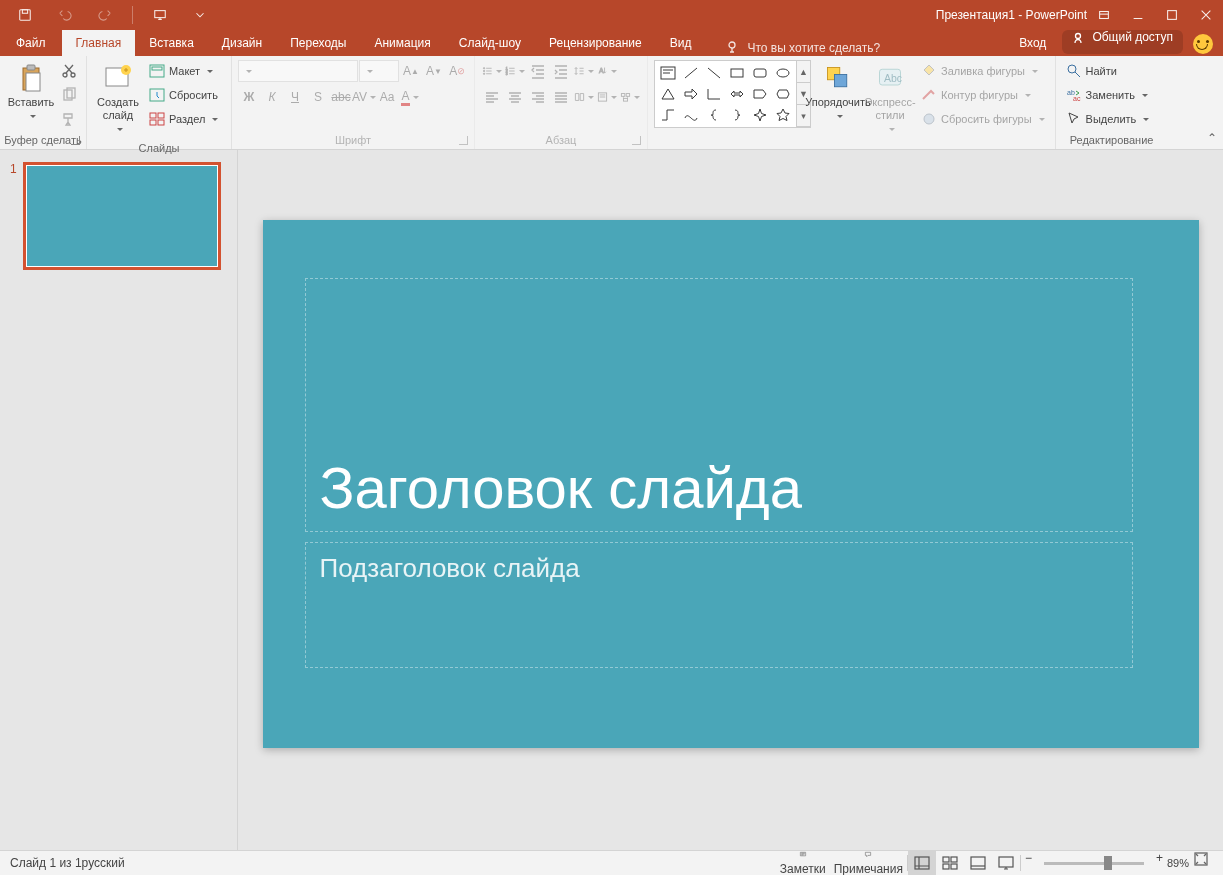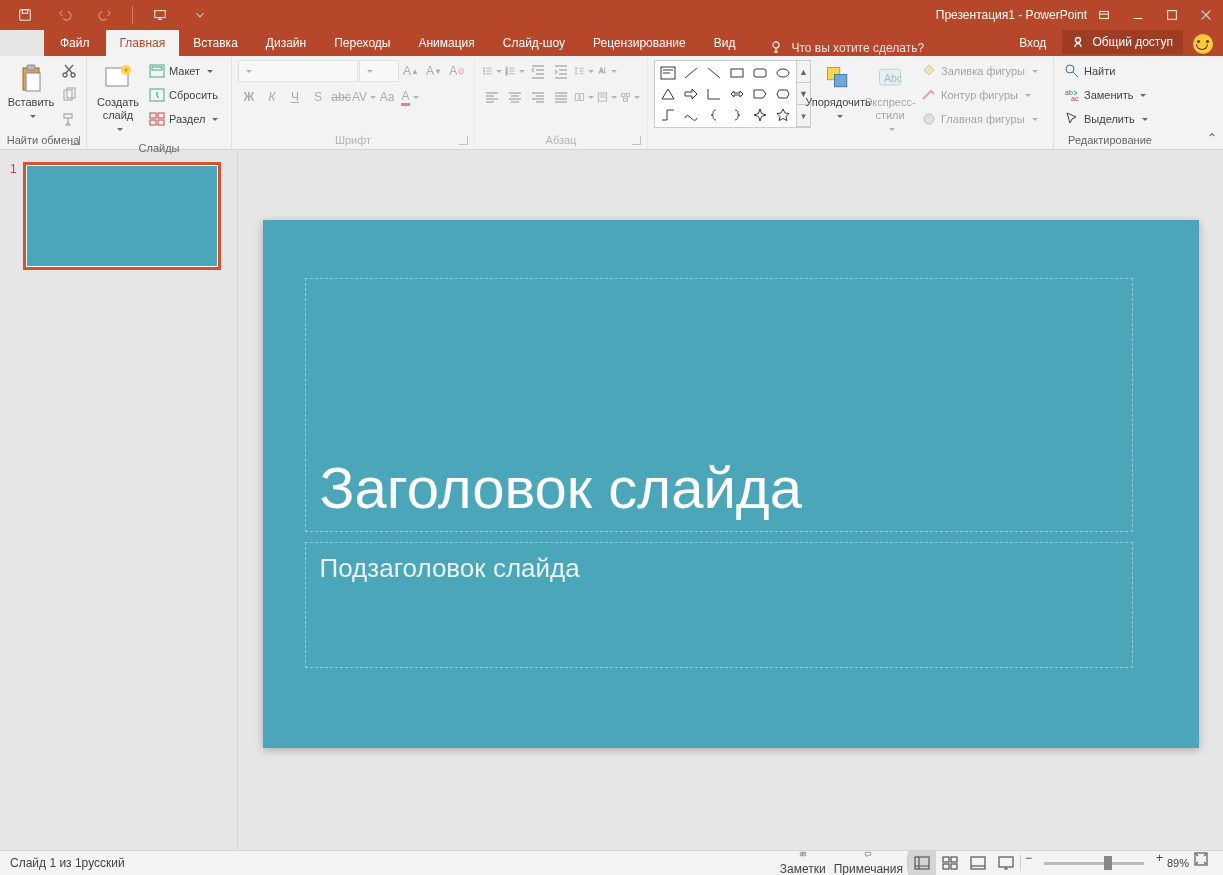--- a/index.html
+++ b/index.html
@@ -8,28 +8,28 @@
 
 .title-bar { height:30px; background:#b7472a; display:flex; align-items:center; color:#fff; font-size:12px; }
 .qat { display:flex; align-items:center; gap:6px; padding:0 8px; }
 .qat-btn, .win-btn { width:34px; height:30px; display:flex; align-items:center; justify-content:center; color:#fff; opacity:.9; cursor:pointer; }
 .qat-btn svg, .win-btn svg { width:14px; height:14px; fill:none; stroke:#fff; stroke-width:1.2; }
 .qat-sep { width:1px; height:18px; background:rgba(255,255,255,.3); margin:0 4px; }
 .title-text { flex:1; text-align:right; font-size:12px; }
 .win-controls { display:flex; }
 
 
-.tabs-row { height:26px; background:#b7472a; display:flex; align-items:flex-end; color:#fff; font-size:12px;margin-left:44px; }
+.tabs-row { height:26px; background:#b7472a; display:flex; align-items:flex-end; color:#fff; font-size:12px; }
 .tab { padding:0 14px; height:26px; display:flex; align-items:center; cursor:pointer; }
 .tab.file { padding:0 16px; }
 .tab.active { background:#f3f3f3; color:#b7472a; }
 .tell-me { display:flex; align-items:center; gap:6px; margin-left:20px; opacity:.85; font-size:12px; }
 .spacer { flex:1; }
 .signin { padding:0 12px; height:26px; display:flex; align-items:center; cursor:pointer; }
-.share-btn { background:#9e3d24; padding:0 10px; height:24px; display:flex; align-items:center; gap:4px; margin:0 6px 2px 4px; cursor:pointer; border-radius:1px; }
+.share-btn { background:#9e3d24; padding:0 10px; height:24px; display:flex; align-items:flex-start; gap:4px; margin:0 6px 2px 4px; cursor:pointer; border-radius:6px; }
 .emoji { width:20px; height:20px; background:#ffc83d; border-radius:50%; margin:0 10px 2px 4px; position:relative; }
 .emoji::before { content:""; position:absolute; width:3px; height:3px; background:#5b3a00; border-radius:50%; top:6px; left:4px; box-shadow:9px 0 #5b3a00; }
 .emoji::after { content:""; position:absolute; width:10px; height:5px; border:1.5px solid #5b3a00; border-top:none; border-radius:0 0 10px 10px; top:10px; left:3px; }
 
 
 .ribbon { height:94px; background:#f3f3f3; border-bottom:1px solid #d4d4d4; display:flex; font-size:11px; color:#444; position:relative; }
 .group { display:flex; flex-direction:column; border-right:1px solid #e1e1e1; padding:2px 4px 0; }
 .group-body { flex:1; display:flex; align-items:flex-start; gap:2px; padding:2px; }
 .group-label { text-align:center; font-size:11px; color:#666; padding:2px 0 3px; position:relative; }
 .group-label.dlg::after { content:""; position:absolute; right:2px; bottom:4px; width:8px; height:8px; border-right:1px solid #888; border-bottom:1px solid #888; }
@@ -201,21 +201,21 @@
               <rect x="6" y="1" width="8" height="10"></rect>
             </svg>
           </div>
         <div class="mini-btn disabled">
             <svg class="ico" viewBox="0 0 16 16">
               <path d="M3 3h8v4H3zM7 7v4l-2 3h4l-2-3"></path>
             </svg>
           </div>
       </div>
     </div>
-    <div class="group-label dlg">Найти обмена</div>
+    <div class="group-label dlg">Буфер сделать</div>
   </div>
 
   <div class="group">
     <div class="group-body">
       <div class="big-btn">
         <div class="ic">
             <svg viewBox="0 0 32 32" width="32" height="32">
               <rect x="4" y="6" width="22" height="18" fill="#fff" stroke="#888"></rect>
               <circle cx="24" cy="8" r="5" fill="#ffd34e"></circle>
               <path d="M22 8h4M24 6v4" stroke="#c8921a"></path>
@@ -506,21 +506,21 @@
         <div class="row-item dd">
             <svg class="sm-ic" viewBox="0 0 16 16">
               <path d="M2 12L10 4l3 3" fill="none" stroke="#c44" stroke-width="2"></path>
             </svg>
             <span>Контур фигуры</span>
           </div>
         <div class="row-item dd">
             <svg class="sm-ic" viewBox="0 0 16 16">
               <ellipse cx="8" cy="8" rx="5" ry="5" fill="#bcd" stroke="#789"></ellipse>
             </svg>
-            <span>Главная фигуры</span>
+            <span>Сбросить фигуры</span>
           </div>
       </div>
     </div>
   </div>
 
   <div class="group" style="border-right:none">
     <div class="group-body">
       <div class="mini-col" style="min-width:100px">
         <div class="row-item">
             <svg class="sm-ic" viewBox="0 0 16 16" fill="none" stroke="#3a6fa0">

